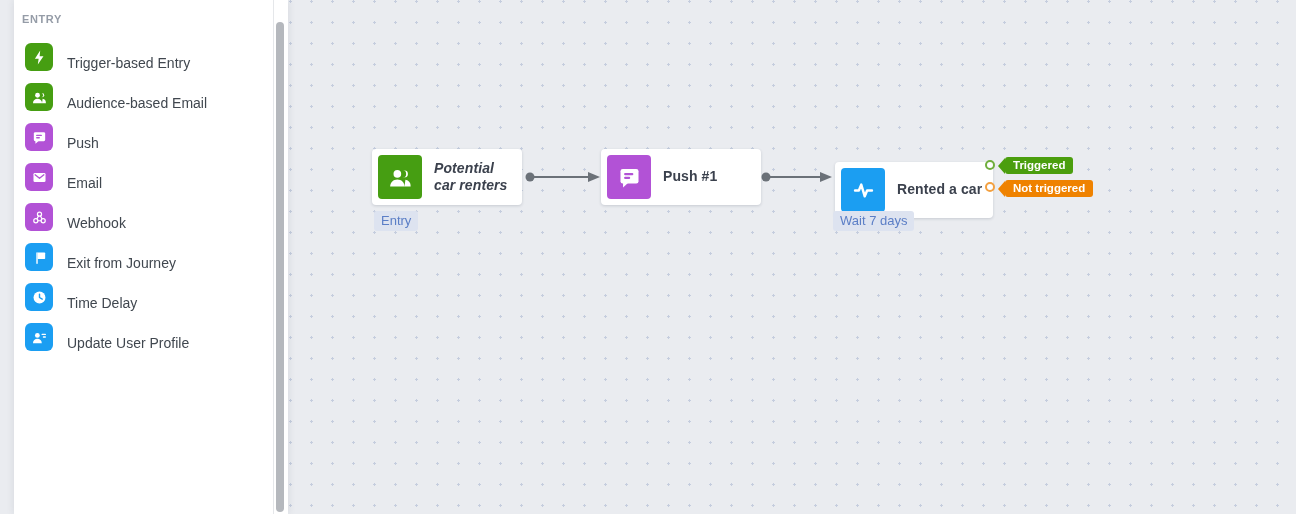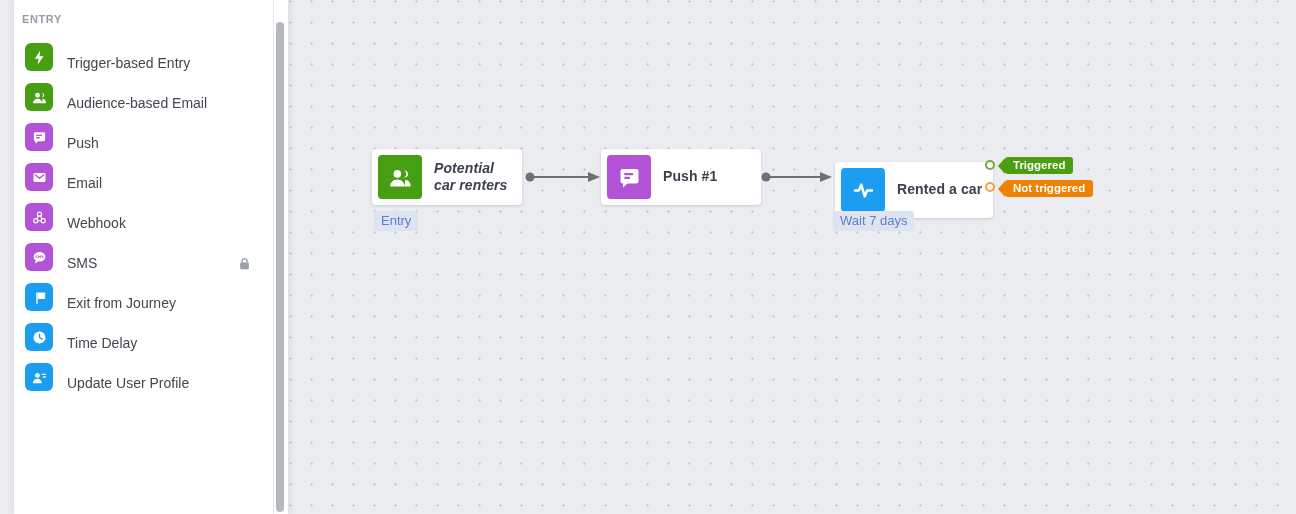--- a/index.html
+++ b/index.html
@@ -204,36 +204,20 @@
       <svg width="17" height="17" viewBox="0 0 24 24" stroke="#fff" stroke-width="1.7" fill="none" stroke-linecap="round">
         <circle cx="12" cy="7.3" r="2.9"></circle>
         <circle cx="6.8" cy="16.6" r="2.9"></circle>
         <circle cx="17.2" cy="16.6" r="2.9"></circle>
         <path d="M10.6 9.9 l-2.2 4 M13.4 9.9 l2.2 4 M9.7 16.6 h4.6"></path>
       </svg>
     </div>
     <span class="side-label">Webhook</span>
   </div>
 
-  <div class="side-row">
-    <div class="side-icon bg-purple">
-      <svg width="17" height="17" viewBox="0 0 24 24">
-        <ellipse cx="12" cy="11" rx="8.3" ry="6.8" fill="#fff"></ellipse>
-        <path d="M7 15.8 l-1.8 4.6 5 -2.6 z" fill="#fff"></path>
-        <text x="12" y="12.9" font-size="5" font-weight="700" text-anchor="middle" fill="#b252d6" font-family="DejaVu Sans, sans-serif">SMS</text>
-      </svg>
-    </div>
-    <span class="side-label">SMS</span>
-    <span class="lock">
-      <svg width="15" height="15" viewBox="0 0 24 24">
-        <path d="M8 11 V8.2 a4 4 0 0 1 8 0 V11" stroke="#9aa1ac" stroke-width="2.2" fill="none"></path>
-        <rect x="5" y="10.5" width="14" height="10.5" rx="2" fill="#9aa1ac"></rect>
-      </svg>
-    </span>
-  </div>
 
 
   <div class="side-row">
     <div class="side-icon bg-blue">
       <svg width="17" height="17" viewBox="0 0 24 24">
         <rect x="7.5" y="4.5" width="2" height="16.5" rx="1" fill="#fff"></rect>
         <path d="M9.5 5 h9.5 a1 1 0 0 1 1 1 v7 a1 1 0 0 1 -1 1 h-9.5 z" fill="#fff"></path>
       </svg>
     </div>
     <span class="side-label">Exit from Journey</span>

